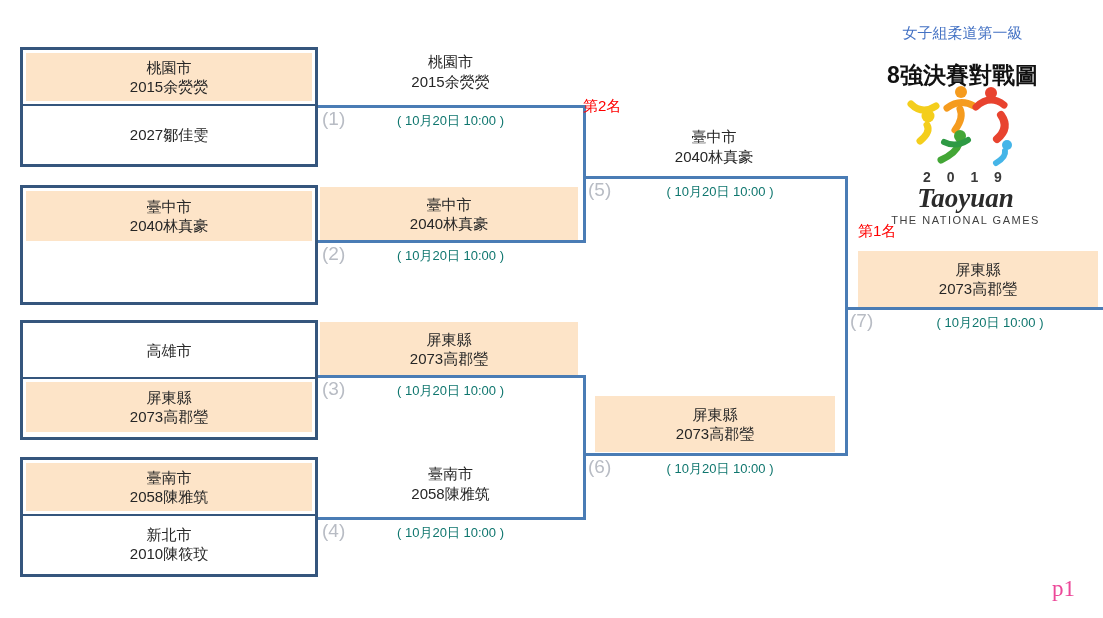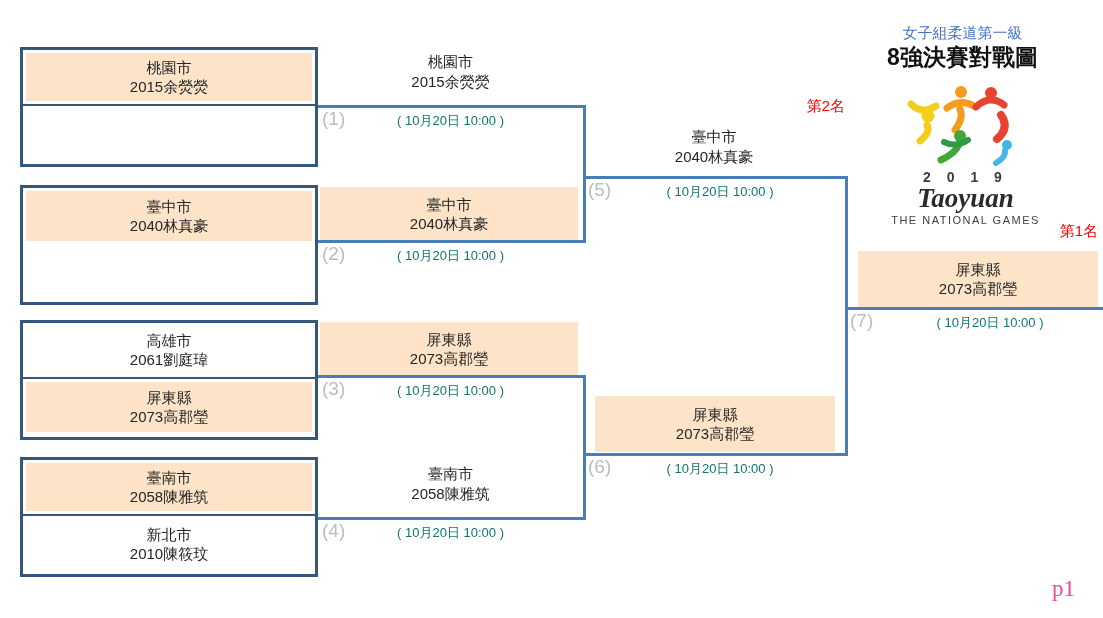--- a/index.html
+++ b/index.html
@@ -18,57 +18,57 @@
   .hline{height:3px;}
   .vline{width:3px;}
   
   .slot{position:absolute;text-align:center;}
   .slot .city,.slot .athlete{font-size:15px;line-height:20px;}
   .obox{position:absolute;background:#FDE4C8;display:flex;flex-direction:column;justify-content:center;text-align:center;}
   
   .mnum{position:absolute;font-size:19px;color:#B8BCC4;}
   .mtime{position:absolute;font-size:13px;color:#0f766e;text-align:center;}
   
-  .place{position:absolute;font-size:15px;color:#FF0000;text-align:right;}
+  .place{position:absolute;font-size:15px;color:#FF0000;text-align:left;}
   
   .category{position:absolute;left:845px;top:24px;width:235px;text-align:center;font-size:15px;color:#4472C4;}
-  .maintitle{position:absolute;left:845px;top:42px;width:235px;text-align:center;font-size:23px;font-weight:bold;color:#111;}
+  .maintitle{position:absolute;left:845px;top:60px;width:235px;text-align:center;font-size:23px;font-weight:bold;color:#111;}
   
   .logo{position:absolute;left:868px;top:80px;width:195px;text-align:center;}
   .logo svg{display:block;margin:0 auto;}
   .logo .year{font-size:14px;font-weight:bold;letter-spacing:6px;color:#3A3A3A;margin-top:1px;}
   .logo .name{font-family:"Liberation Serif","DejaVu Serif",serif;font-style:italic;font-weight:bold;font-size:27px;line-height:26px;color:#2B2B2B;}
   .logo .sub{font-size:11px;letter-spacing:1.5px;color:#404040;margin-top:3px;}
   .pagenum{position:absolute;left:1052px;top:576px;font-family:"Liberation Serif","DejaVu Serif",serif;font-size:23px;color:#ec4899;}
 </style>
 </head>
 <body>
 
 <div id="stage">
 
   <div class="r1box" style="top:47px">
     <div class="r1cell top hl">
       <div class="city">桃園市</div>
       <div class="athlete">2015余熒熒</div>
     </div>
     <div class="r1cell">
+      <div class="athlete">2027鄒佳雯</div>
     </div>
   </div>
 
   <div class="r1box" style="top:185px">
     <div class="r1cell hl">
       <div class="city">臺中市</div>
       <div class="athlete">2040林真豪</div>
     </div>
   </div>
 
   <div class="r1box" style="top:320px">
     <div class="r1cell top">
       <div class="city">高雄市</div>
-      <div class="athlete">2061劉庭瑋</div>
     </div>
     <div class="r1cell hl">
       <div class="city">屏東縣</div>
       <div class="athlete">2073高郡瑩</div>
     </div>
   </div>
 
   <div class="r1box" style="top:457px">
     <div class="r1cell top hl">
       <div class="city">臺南市</div>

